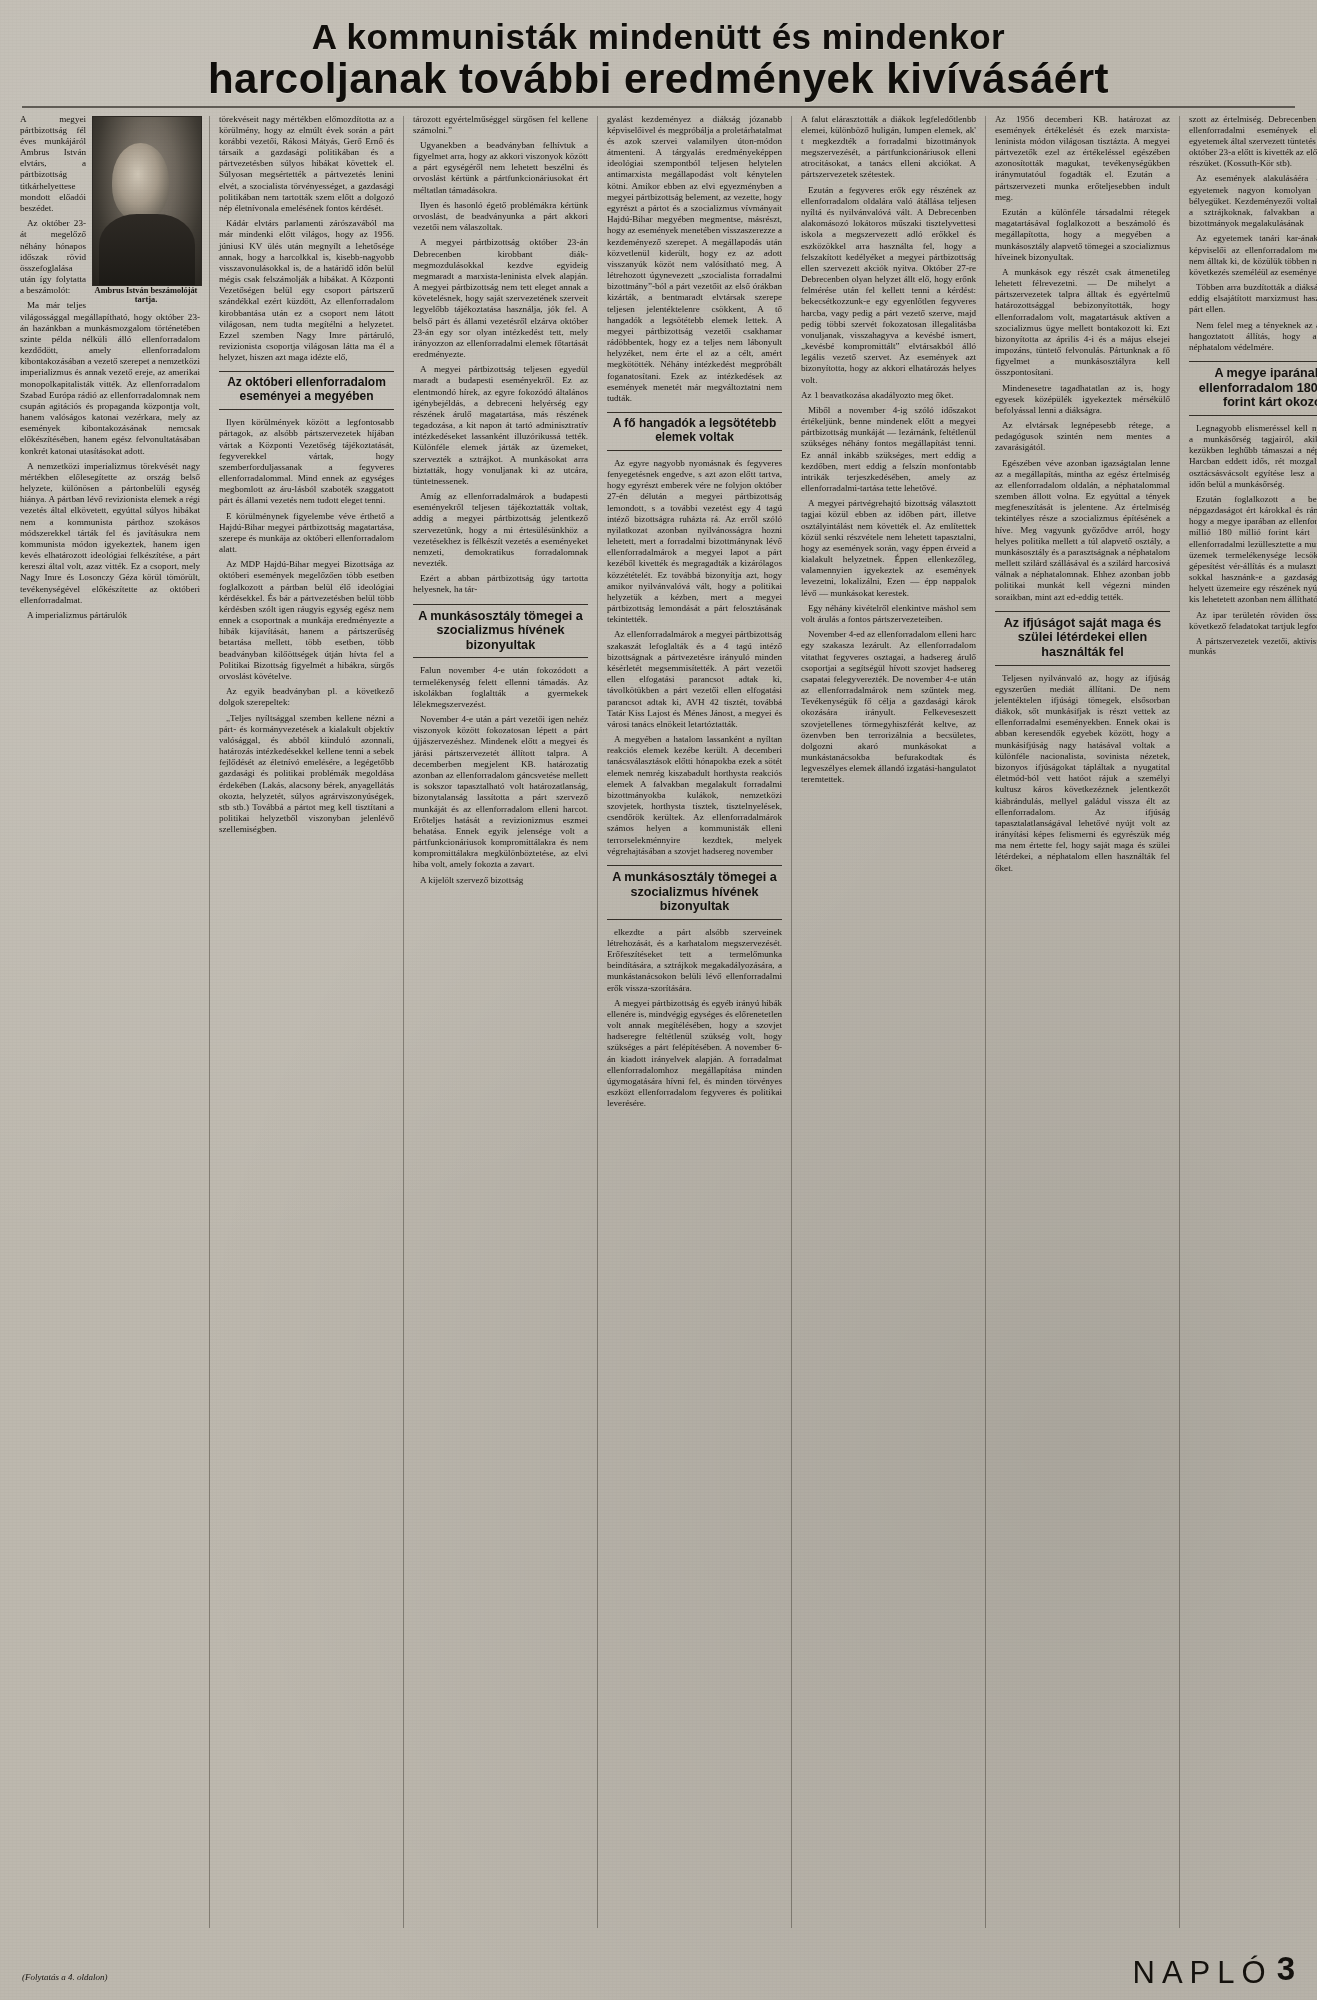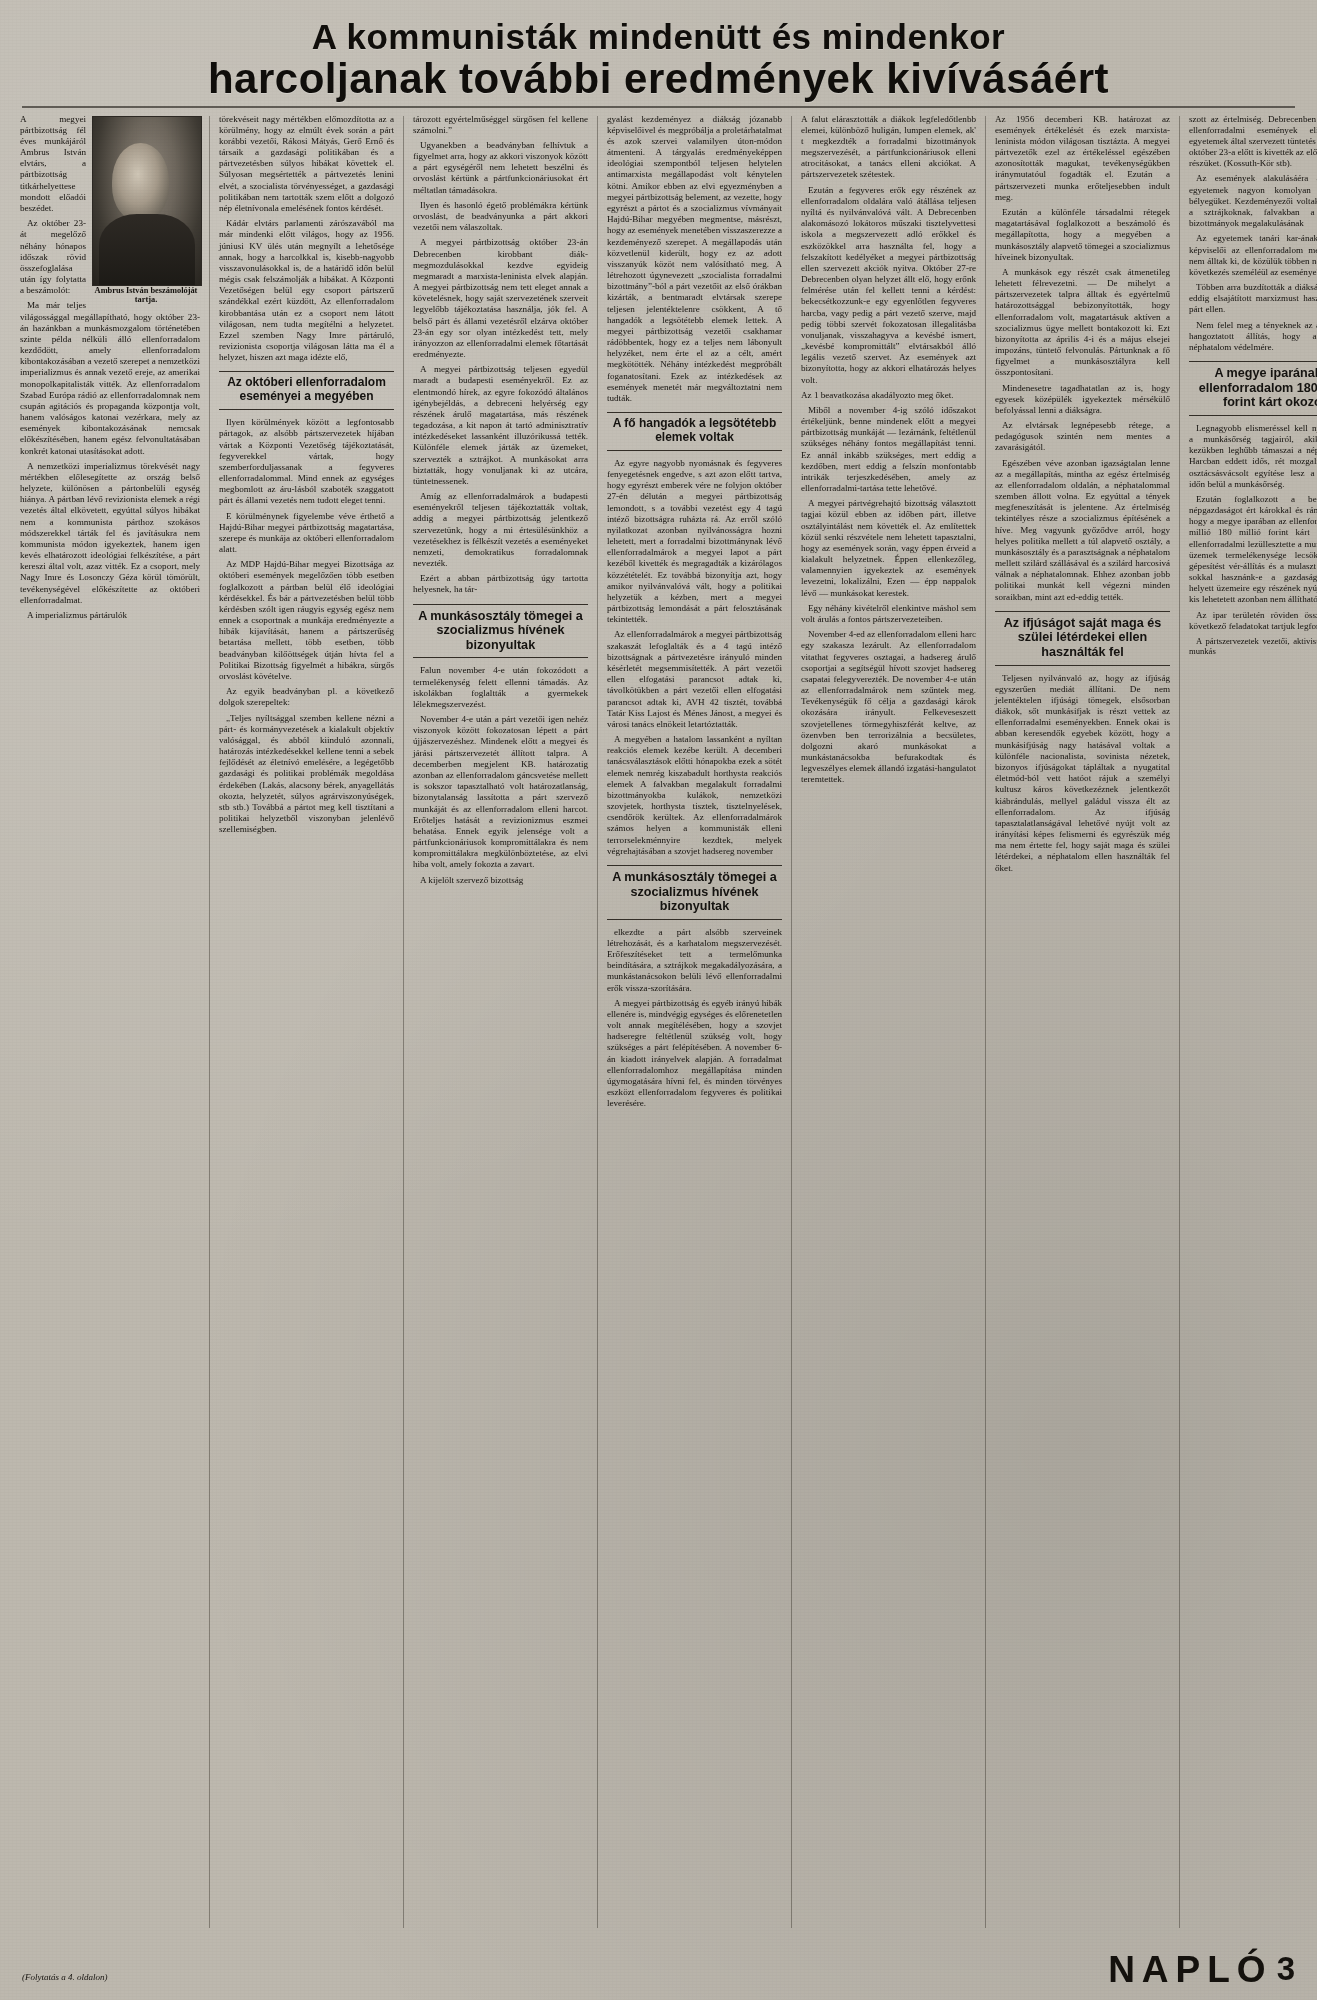--- a/index.html
+++ b/index.html
@@ -109,21 +109,21 @@
   .footer{
     position:absolute;left:0;right:0;bottom:0;height:46px;
     display:flex;align-items:flex-end;justify-content:space-between;
     padding:0 22px 12px 22px;box-sizing:border-box;
   }
   .cont-note{
     font-size:9px;font-style:italic;padding-bottom:6px;
   }
   .naplo{
     font-family:"Liberation Sans",sans-serif;
-    font-weight:bold;font-size:37px;letter-spacing:7px;
+    font-weight:normal;font-size:31px;letter-spacing:7px;
     line-height:1;
   }
   .pageno{
     font-family:"Liberation Sans",sans-serif;
     font-weight:bold;font-size:33px;margin-left:4px;
   }
   .tiny{font-size:8.6px;}
 </style>
 </head>
 <body>

